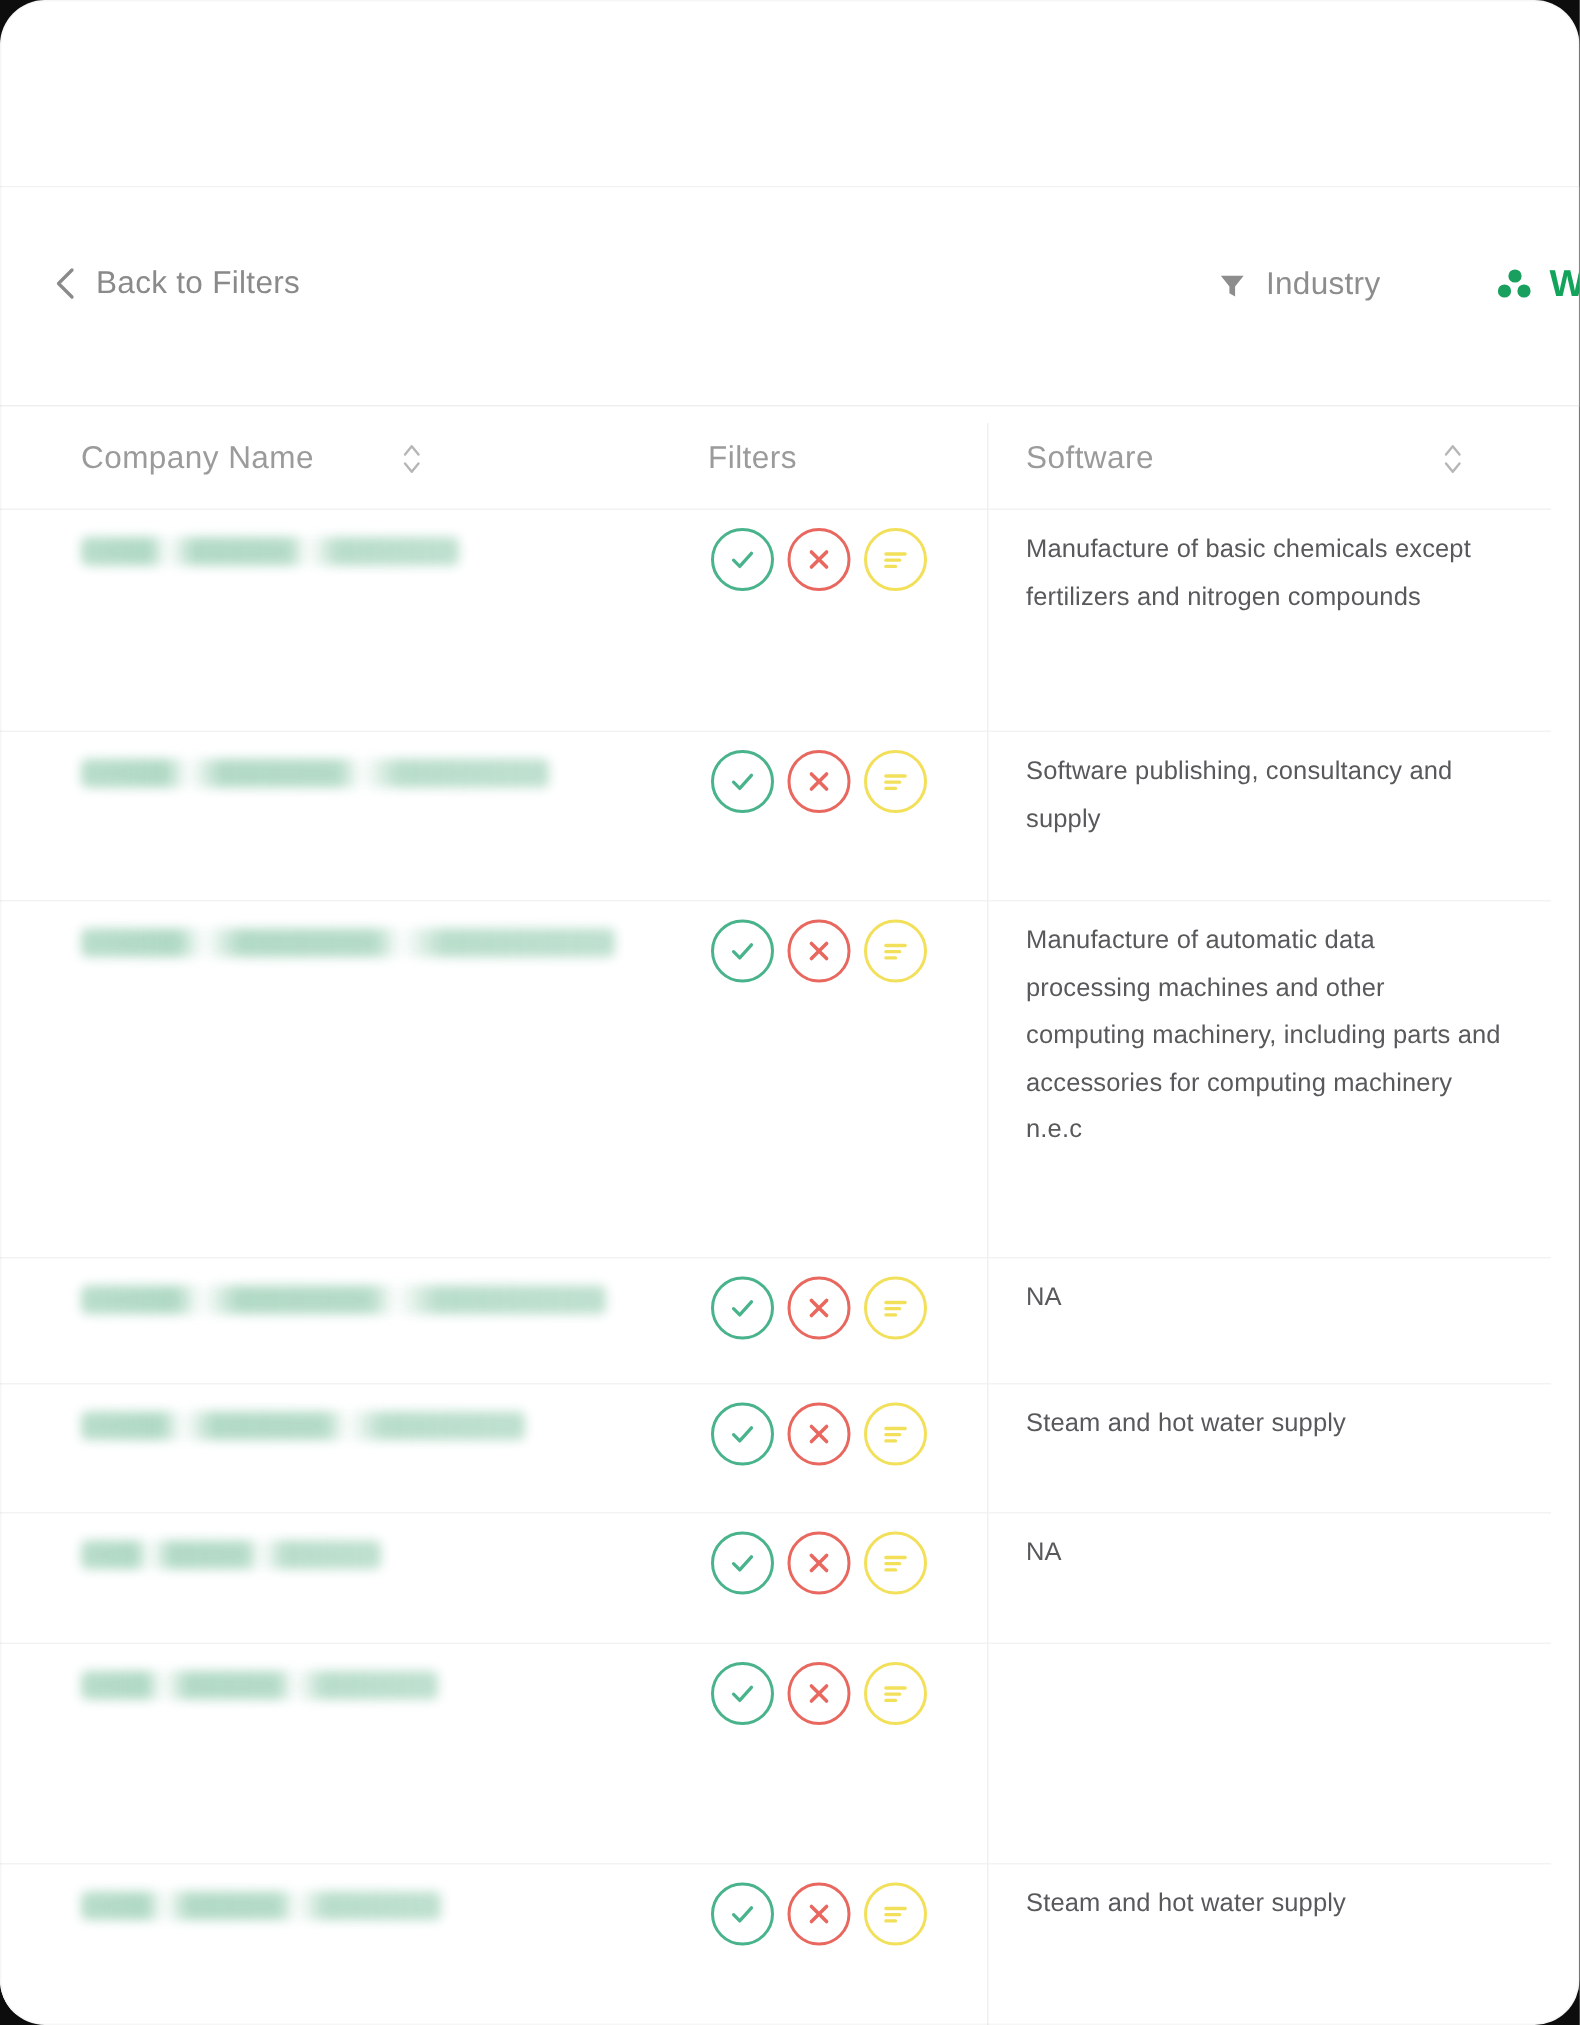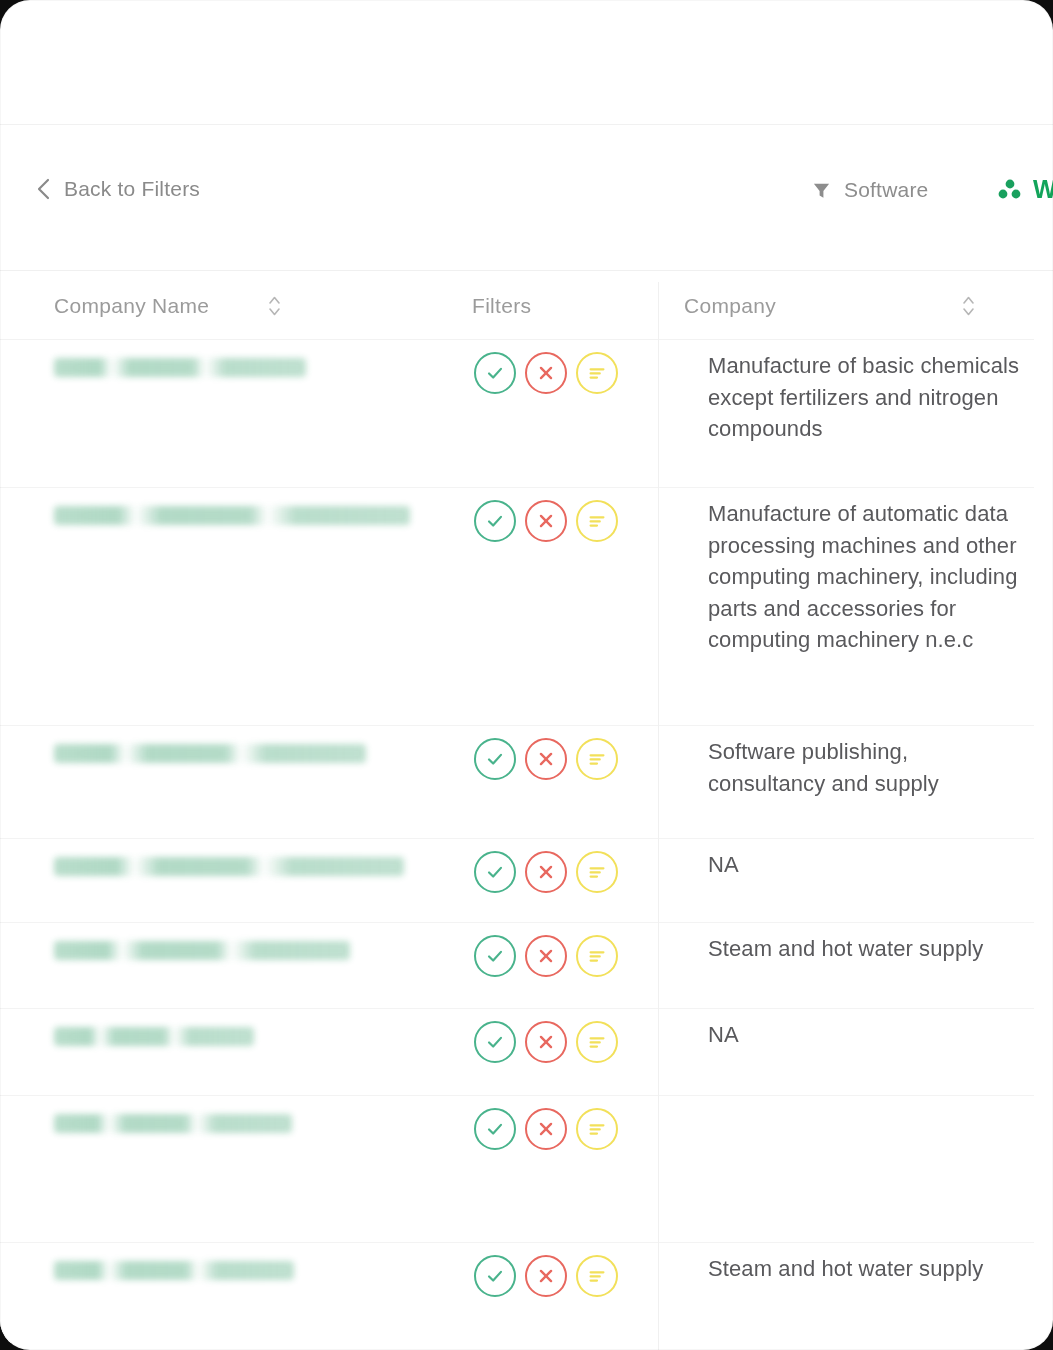--- a/index.html
+++ b/index.html
@@ -205,25 +205,24 @@
   .act svg { display: block; }
   .act-approve { border-color: #49b38c; }
   .act-reject  { border-color: #e8685f; }
   .act-note    { border-color: #f2e05a; }
 
   .cell-industry {
     position: absolute;
     left: 684px;
     top: 10px;
     width: 320px;
-    font-size: 22px;
+    font-size: 17px;
     line-height: 31.5px;
     color: #59595c;
     letter-spacing: .1px;
-    margin-left: 24px;
   }
 
   
   .edge-shadow {
     position: absolute;
     inset: 0;
     pointer-events: none;
     border-radius: 30px;
     box-shadow: inset 0 0 0 1px rgba(0,0,0,.035);
   }
@@ -241,21 +240,21 @@
       <svg class="back-chevron" viewBox="0 0 15 22">
         <polyline points="12,2 3,11 12,20" fill="none" stroke="#8a8a8a" stroke-width="2.2" stroke-linecap="round" stroke-linejoin="round"></polyline>
       </svg>
       <span class="back-label">Back to Filters</span>
     </div>
 
     <div class="filters-btn">
       <svg class="funnel-icon" viewBox="0 0 20 20">
         <path d="M2 3 H18 L12 10.5 V17.5 L8 15.2 V10.5 Z" fill="#8d8d8d"></path>
       </svg>
-      <span class="filters-label">Software</span>
+      <span class="filters-label">Industry</span>
     </div>
 
     <div class="whats-btn">
       <svg class="dots-icon" viewBox="0 0 26 26">
         <circle cx="13" cy="7" r="4.4" fill="#19a05e"></circle>
         <circle cx="6" cy="17" r="4.4" fill="#19a05e"></circle>
         <circle cx="19" cy="17" r="4.4" fill="#19a05e"></circle>
       </svg>
       <span class="whats-label">W</span>
     </div>
@@ -265,21 +264,21 @@
 
     <div class="thead">
       <div class="th th-company">Company Name</div>
       <svg class="sort-icon sort-company" viewBox="0 0 13 24">
         <polyline points="2,9 6.5,3.5 11,9" fill="none" stroke="#b6b6b6" stroke-width="1.6" stroke-linecap="round" stroke-linejoin="round"></polyline>
         <polyline points="2,15 6.5,20.5 11,15" fill="none" stroke="#b6b6b6" stroke-width="1.6" stroke-linecap="round" stroke-linejoin="round"></polyline>
       </svg>
 
       <div class="th th-action">Filters</div>
 
-      <div class="th th-industry">Company</div>
+      <div class="th th-industry">Software</div>
       <svg class="sort-icon sort-industry" viewBox="0 0 13 24">
         <polyline points="2,9 6.5,3.5 11,9" fill="none" stroke="#b6b6b6" stroke-width="1.6" stroke-linecap="round" stroke-linejoin="round"></polyline>
         <polyline points="2,15 6.5,20.5 11,15" fill="none" stroke="#b6b6b6" stroke-width="1.6" stroke-linecap="round" stroke-linejoin="round"></polyline>
       </svg>
     </div>
 
     <div id="tbody">
         <div class="row" style="height: 148px;">
           <div class="cell-company"><span class="redact" style="width: 252px;"></span></div>
           <div class="cell-actions">
@@ -303,20 +302,50 @@
                 <svg viewBox="0 0 24 24" width="22" height="22">
                   <line x1="5" y1="8" x2="19" y2="8" stroke="#f2e05a" stroke-width="2.4" stroke-linecap="round"></line>
                   <line x1="5" y1="12.5" x2="15" y2="12.5" stroke="#f2e05a" stroke-width="2.4" stroke-linecap="round"></line>
                   <line x1="5" y1="17" x2="12" y2="17" stroke="#f2e05a" stroke-width="2.4" stroke-linecap="round"></line>
                 </svg>
               </span>
             </div>
           </div>
           <div class="cell-industry">Manufacture of basic chemicals except fertilizers and nitrogen compounds</div>
         </div>
+        <div class="row" style="height: 113px;">
+          <div class="cell-company"><span class="redact" style="width: 312px;"></span></div>
+          <div class="cell-actions">
+            <div class="act act-approve">
+              <span style="display: flex;">
+                <svg viewBox="0 0 24 24" width="22" height="22">
+                  <polyline points="5.5,12.5 10,17 18.5,7.5" fill="none" stroke="#49b38c" stroke-width="2.4" stroke-linecap="round" stroke-linejoin="round"></polyline>
+                </svg>
+              </span>
+            </div>
+            <div class="act act-reject">
+              <span style="display: flex;">
+                <svg viewBox="0 0 24 24" width="22" height="22">
+                  <line x1="6.5" y1="6.5" x2="17.5" y2="17.5" stroke="#e8685f" stroke-width="2.6" stroke-linecap="round"></line>
+                  <line x1="17.5" y1="6.5" x2="6.5" y2="17.5" stroke="#e8685f" stroke-width="2.6" stroke-linecap="round"></line>
+                </svg>
+              </span>
+            </div>
+            <div class="act act-note">
+              <span style="display: flex;">
+                <svg viewBox="0 0 24 24" width="22" height="22">
+                  <line x1="5" y1="8" x2="19" y2="8" stroke="#f2e05a" stroke-width="2.4" stroke-linecap="round"></line>
+                  <line x1="5" y1="12.5" x2="15" y2="12.5" stroke="#f2e05a" stroke-width="2.4" stroke-linecap="round"></line>
+                  <line x1="5" y1="17" x2="12" y2="17" stroke="#f2e05a" stroke-width="2.4" stroke-linecap="round"></line>
+                </svg>
+              </span>
+            </div>
+          </div>
+          <div class="cell-industry">Software publishing, consultancy and supply</div>
+        </div>
         <div class="row" style="height: 238px;">
           <div class="cell-company"><span class="redact" style="width: 356px;"></span></div>
           <div class="cell-actions">
             <div class="act act-approve">
               <span style="display: flex;">
                 <svg viewBox="0 0 24 24" width="22" height="22">
                   <polyline points="5.5,12.5 10,17 18.5,7.5" fill="none" stroke="#49b38c" stroke-width="2.4" stroke-linecap="round" stroke-linejoin="round"></polyline>
                 </svg>
               </span>
             </div>
@@ -332,50 +361,20 @@
               <span style="display: flex;">
                 <svg viewBox="0 0 24 24" width="22" height="22">
                   <line x1="5" y1="8" x2="19" y2="8" stroke="#f2e05a" stroke-width="2.4" stroke-linecap="round"></line>
                   <line x1="5" y1="12.5" x2="15" y2="12.5" stroke="#f2e05a" stroke-width="2.4" stroke-linecap="round"></line>
                   <line x1="5" y1="17" x2="12" y2="17" stroke="#f2e05a" stroke-width="2.4" stroke-linecap="round"></line>
                 </svg>
               </span>
             </div>
           </div>
           <div class="cell-industry">Manufacture of automatic data processing machines and other computing machinery, including parts and accessories for computing machinery n.e.c</div>
-        </div>
-        <div class="row" style="height: 113px;">
-          <div class="cell-company"><span class="redact" style="width: 312px;"></span></div>
-          <div class="cell-actions">
-            <div class="act act-approve">
-              <span style="display: flex;">
-                <svg viewBox="0 0 24 24" width="22" height="22">
-                  <polyline points="5.5,12.5 10,17 18.5,7.5" fill="none" stroke="#49b38c" stroke-width="2.4" stroke-linecap="round" stroke-linejoin="round"></polyline>
-                </svg>
-              </span>
-            </div>
-            <div class="act act-reject">
-              <span style="display: flex;">
-                <svg viewBox="0 0 24 24" width="22" height="22">
-                  <line x1="6.5" y1="6.5" x2="17.5" y2="17.5" stroke="#e8685f" stroke-width="2.6" stroke-linecap="round"></line>
-                  <line x1="17.5" y1="6.5" x2="6.5" y2="17.5" stroke="#e8685f" stroke-width="2.6" stroke-linecap="round"></line>
-                </svg>
-              </span>
-            </div>
-            <div class="act act-note">
-              <span style="display: flex;">
-                <svg viewBox="0 0 24 24" width="22" height="22">
-                  <line x1="5" y1="8" x2="19" y2="8" stroke="#f2e05a" stroke-width="2.4" stroke-linecap="round"></line>
-                  <line x1="5" y1="12.5" x2="15" y2="12.5" stroke="#f2e05a" stroke-width="2.4" stroke-linecap="round"></line>
-                  <line x1="5" y1="17" x2="12" y2="17" stroke="#f2e05a" stroke-width="2.4" stroke-linecap="round"></line>
-                </svg>
-              </span>
-            </div>
-          </div>
-          <div class="cell-industry">Software publishing, consultancy and supply</div>
         </div>
         <div class="row" style="height: 84px;">
           <div class="cell-company"><span class="redact" style="width: 350px;"></span></div>
           <div class="cell-actions">
             <div class="act act-approve">
               <span style="display: flex;">
                 <svg viewBox="0 0 24 24" width="22" height="22">
                   <polyline points="5.5,12.5 10,17 18.5,7.5" fill="none" stroke="#49b38c" stroke-width="2.4" stroke-linecap="round" stroke-linejoin="round"></polyline>
                 </svg>
               </span>

